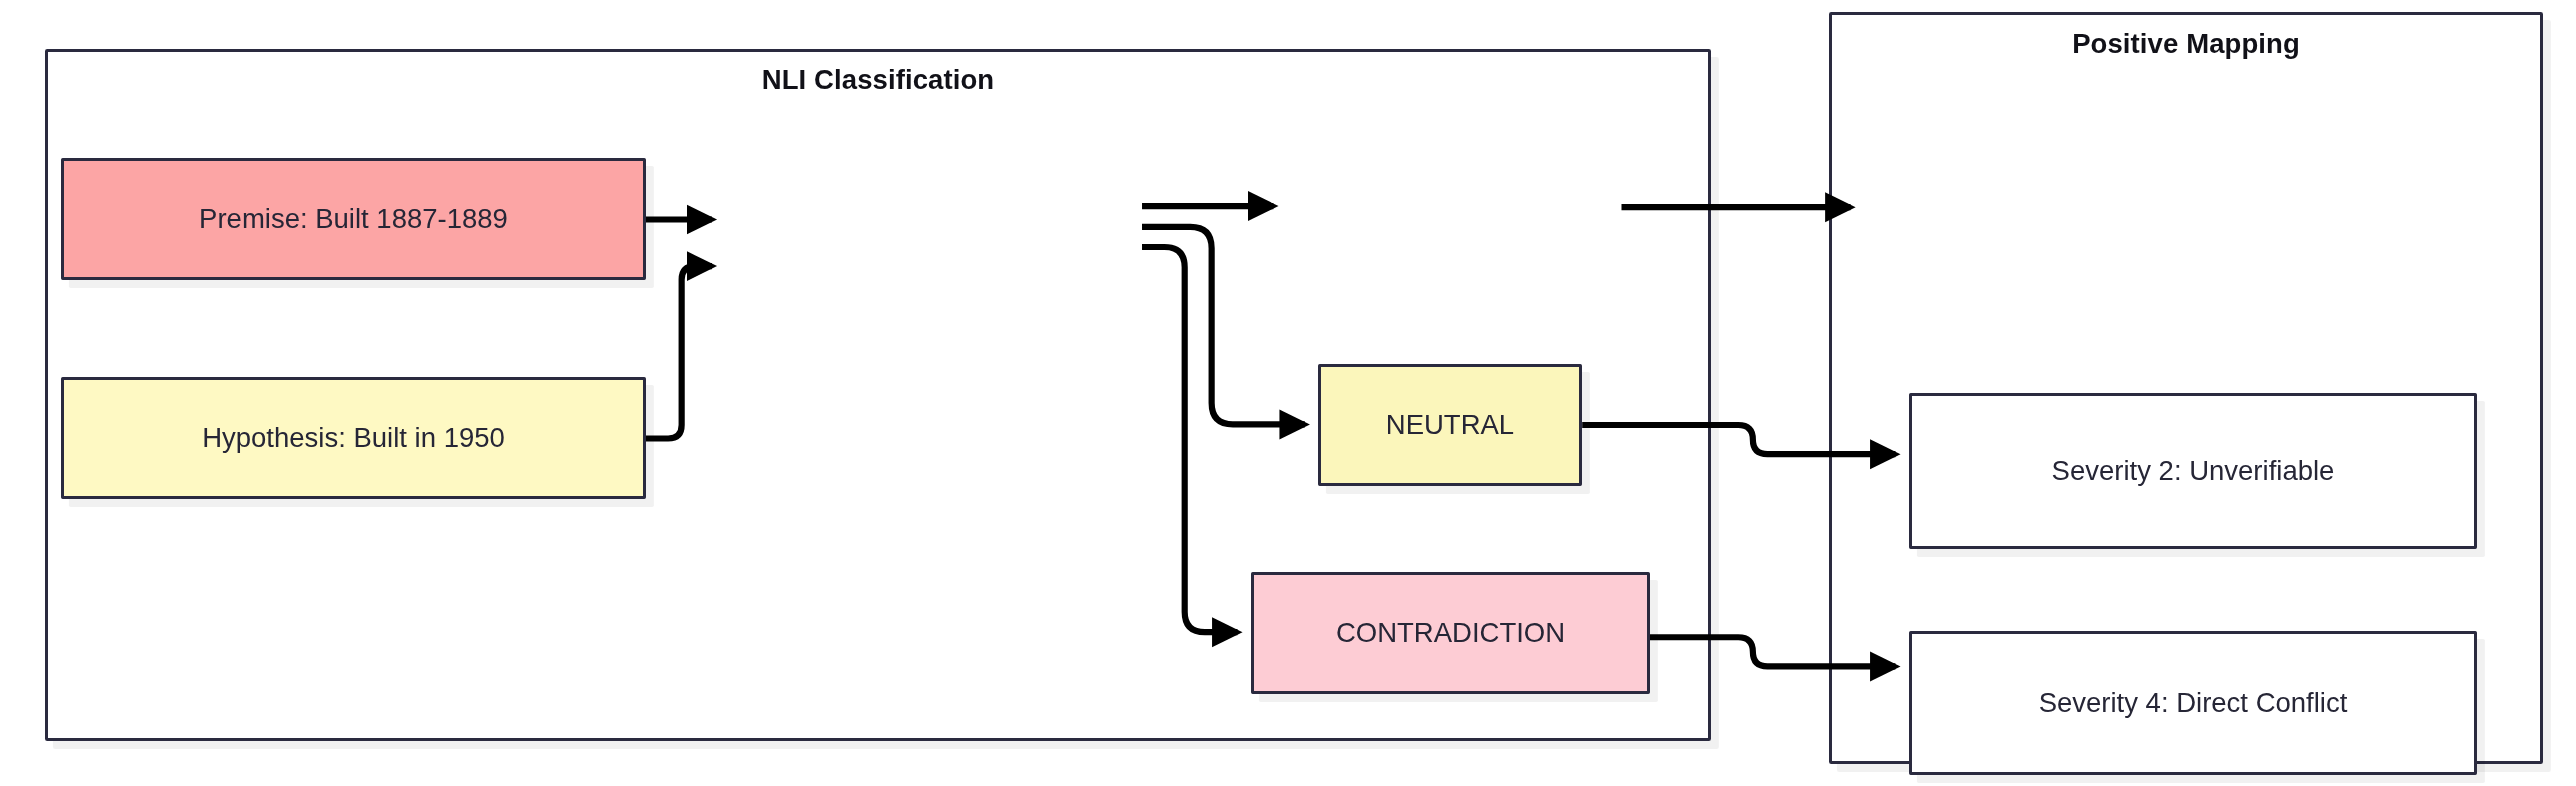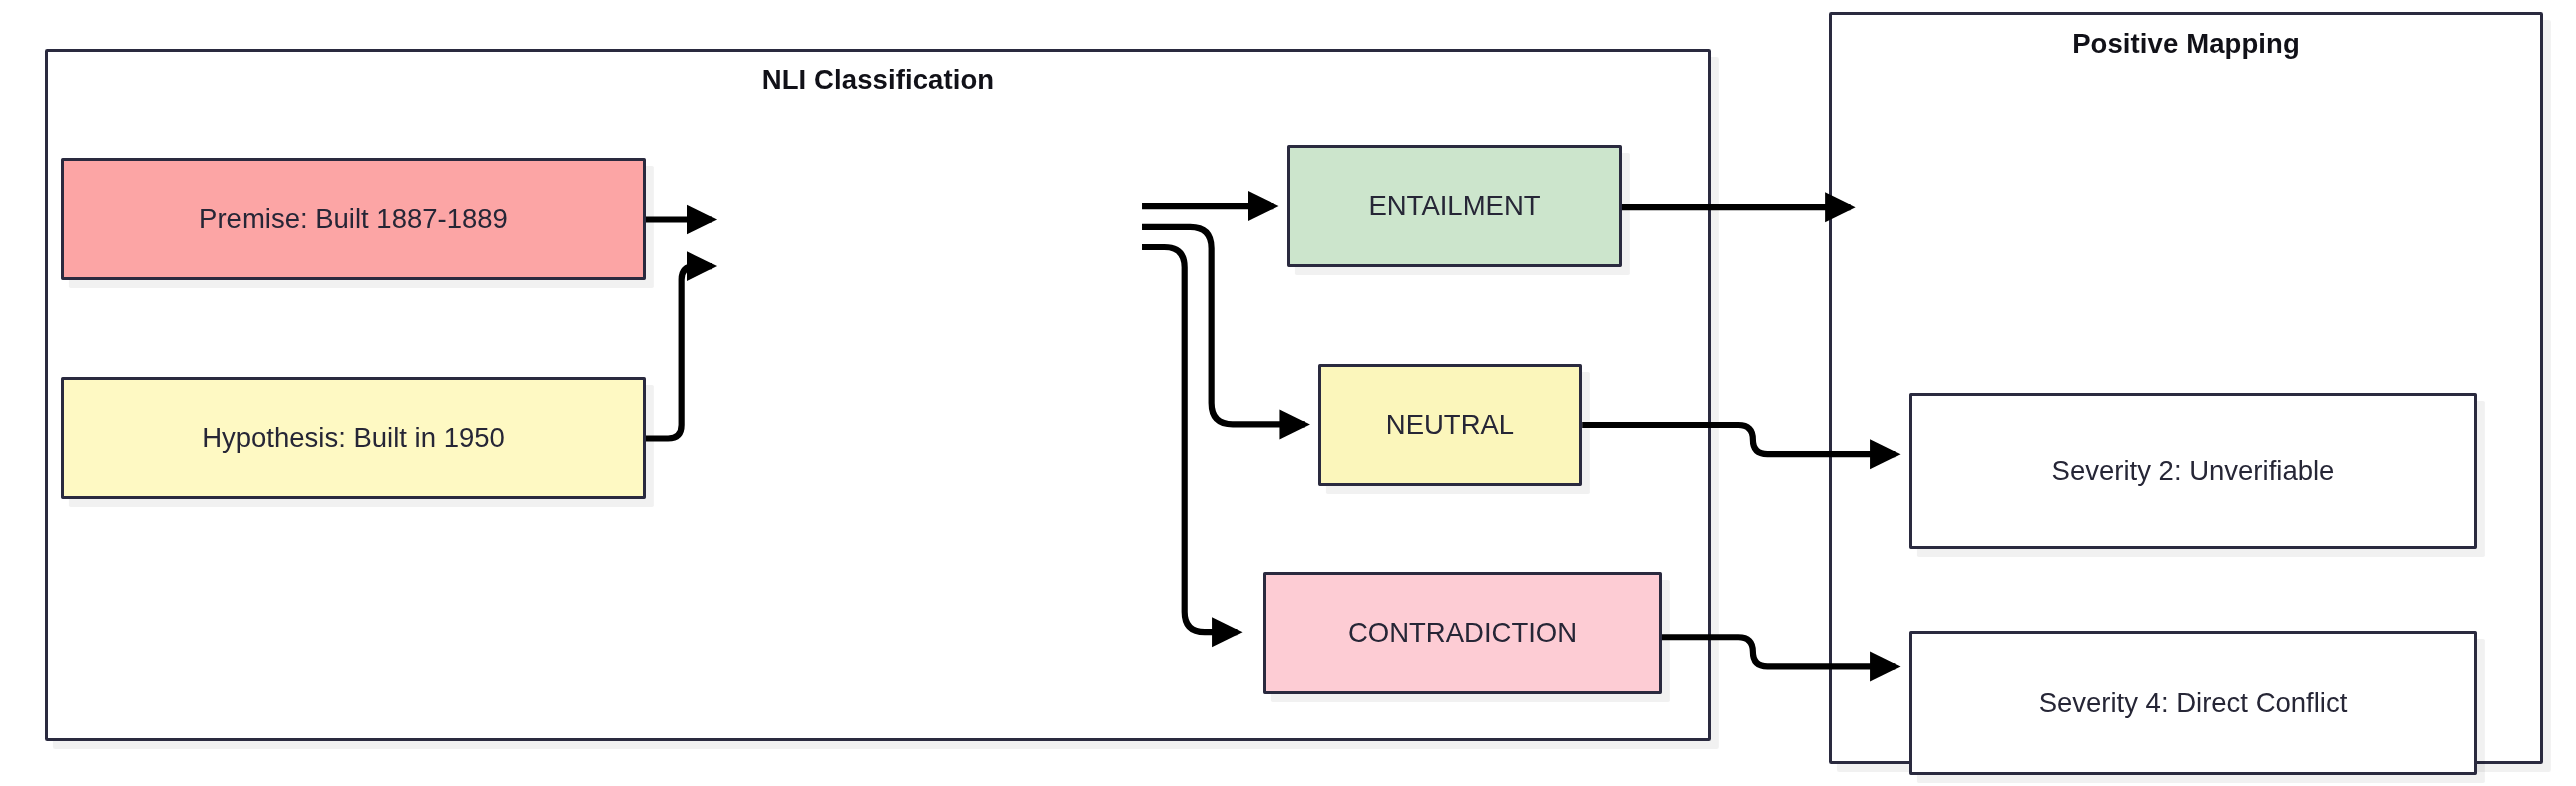--- a/index.html
+++ b/index.html
@@ -51,21 +51,21 @@
     background: #ffffff;
     color: #262636;
     font-size: 27.5px;
     font-weight: 400;
     line-height: 1.38;
     padding: 3.4px 10px;
     box-shadow: 7.9px 7.9px 0 0 rgba(0,0,0,0.055);
   }
   .node.green  { background: #cce5cc; }
   .node.yellow { background: #fbf6bb; }
-  .node.pink   { background: #fdccd4; margin-left: 12px; }
+  .node.pink   { background: #fdccd4; }
 
   
   #edges {
     position: absolute;
     left: 0;
     top: 0;
     width: 2576px;
     height: 786px;
     pointer-events: none;
   }
@@ -117,23 +117,20 @@
 
   <div class="node" id="node-premise" style="left: 61px; top: 158px; width: 585px; height: 122px; background: #fca5a5;">
     <span>Premise: Built 1887-1889</span>
   </div>
 
   <div class="node" id="node-hypothesis" style="left: 61px; top: 377px; width: 585px; height: 122px; background: #fef9c3;">
     <span>Hypothesis: Built in 1950</span>
   </div>
 
 
-  <div class="node green" id="node-entailment" style="left: 1287px; top: 145px; width: 335px; height: 122px; background: rgb(204, 229, 204);">
-    <span>ENTAILMENT</span>
-  </div>
 
   <div class="node yellow" id="node-neutral" style="left: 1318px; top: 364px; width: 264px; height: 122px; background: rgb(251, 246, 187);">
     <span>NEUTRAL</span>
   </div>
 
   <div class="node pink" id="node-contradiction" style="left: 1251px; top: 572px; width: 399px; height: 122px; background: rgb(253, 204, 212);">
     <span>CONTRADICTION</span>
   </div>
 
 

